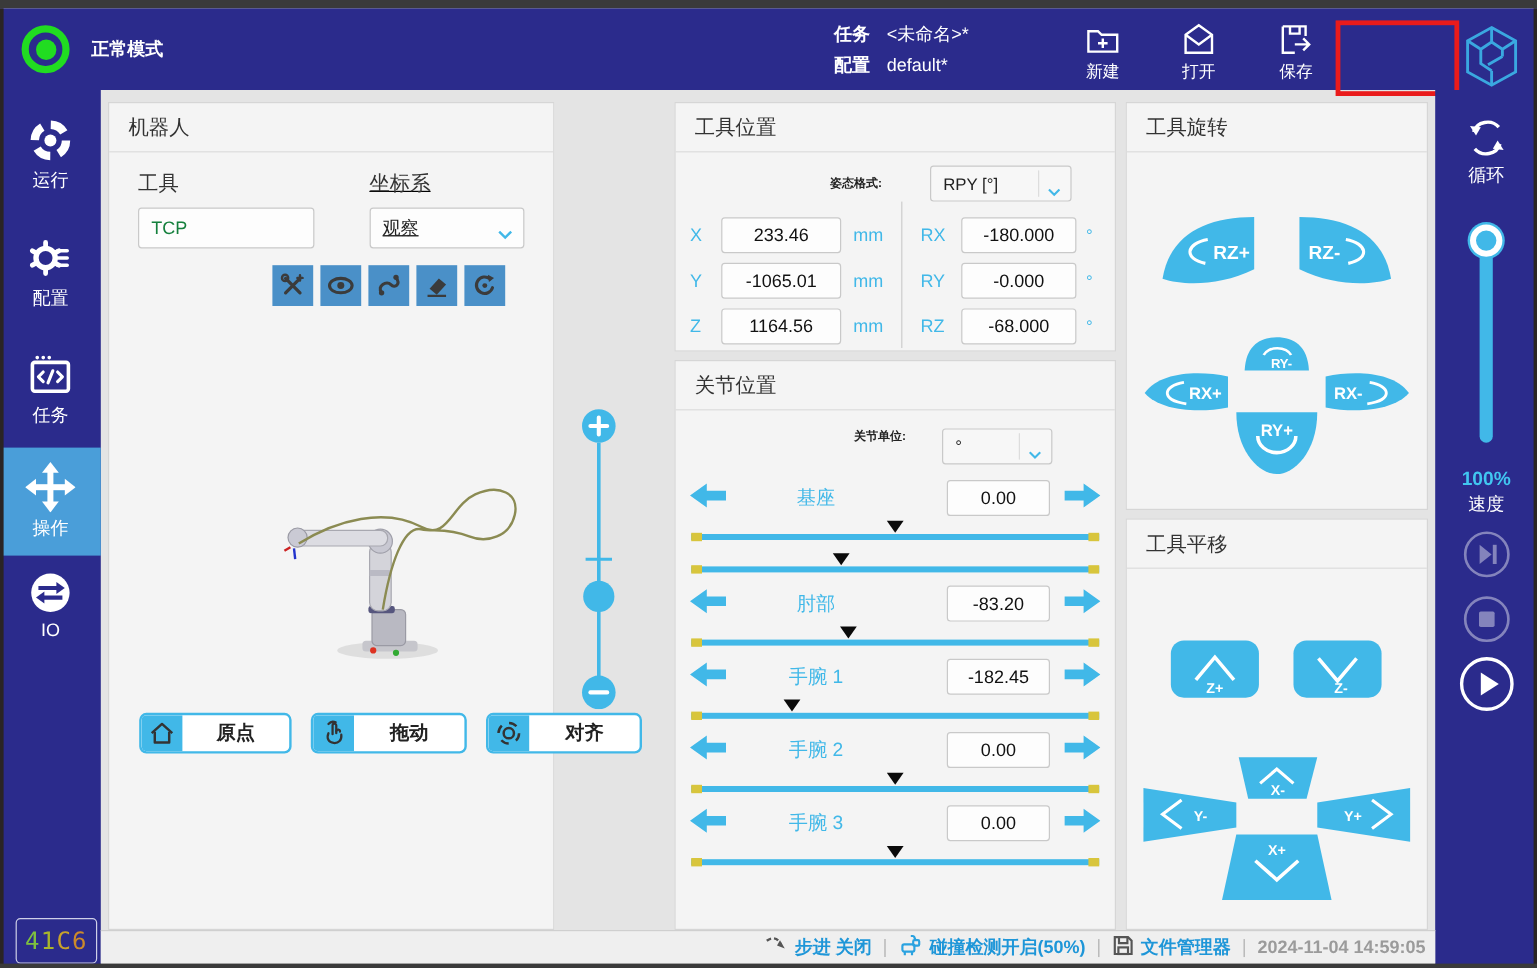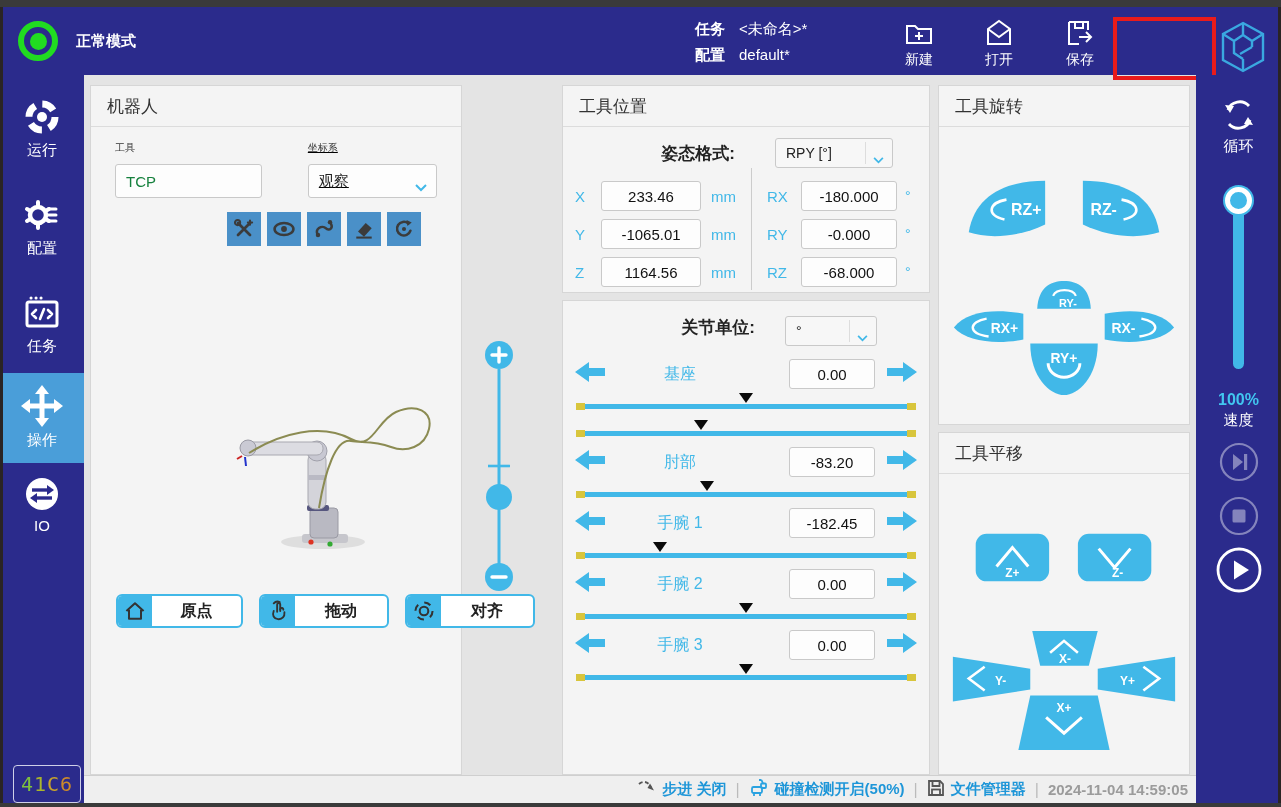--- a/index.html
+++ b/index.html
@@ -50,38 +50,38 @@
   .p-robot{left:90px;top:85px;width:372px;height:690px;}
   .p-tpos{left:562px;top:85px;width:368px;height:208px;}
   .p-joint{left:562px;top:300px;width:368px;height:475px;}
   .p-rot{left:938px;top:85px;width:252px;height:340px;}
   .p-trans{left:938px;top:432px;width:252px;height:343px;}
 
   
   .rp-fields{display:flex;padding:14px 24px 0;}
   .rp-col1{width:200px;}
   .rp-col2{margin-left:46px;width:176px;text-decoration:underline;}
-  .f-label{font-size:10px;color:#333;margin-bottom:9px;}
+  .f-label{font-size:17px;color:#333;margin-bottom:9px;}
   .f-input{width:100%;height:34px;box-sizing:border-box;border:1px solid #c9c9c9;border-radius:3px;background:#fdfdfd;
     font-size:15px;padding:0 10px;color:#15803d;font-family:inherit;}
   .f-select{position:relative;width:100%;height:34px;box-sizing:border-box;border:1px solid #c9c9c9;border-radius:3px;
     background:#fdfdfd;display:flex;align-items:center;padding:0 10px;font-size:15px;color:#222;cursor:pointer;}
   .f-select .chev{position:absolute;right:9px;top:13px;}
   .rp-tools{display:flex;justify-content:flex-end;gap:6px;padding:14px 40px 0 0;}
   .tool-btn{width:34px;height:34px;background:#4a90c8;display:flex;align-items:center;justify-content:center;cursor:pointer;}
   .rp-view{position:absolute;left:10px;top:195px;}
   .rp-actions{position:absolute;left:25px;top:508px;display:flex;gap:16px;}
   .act-btn{display:flex;height:34px;border:2px solid #41b8e8;border-radius:6px;overflow:hidden;background:#fff;cursor:pointer;box-sizing:border-box;}
   .act-ico{width:34px;background:#41b8e8;display:flex;align-items:center;justify-content:center;flex:none;}
   .act-lbl{flex:1;display:flex;align-items:center;justify-content:center;font-size:16px;font-weight:bold;color:#222;}
   .w127{width:127px;} .w130{width:130px;}
 
   
   .fmt-row{display:flex;align-items:center;justify-content:flex-end;gap:40px;padding:11px 36px 5px 0;}
-  .fmt-label{font-size:17px;font-weight:bold;color:#222;}
+  .fmt-label{font-size:10px;font-weight:bold;color:#222;}
   .dd{position:relative;height:30px;box-sizing:border-box;border:1px solid #c9c9c9;border-radius:3px;background:#f7f7f7;
     display:flex;align-items:center;padding:0 26px 0 10px;font-size:14px;color:#222;cursor:pointer;}
   .dd .chev{position:absolute;right:8px;top:12px;}
   .dd::before{content:"";position:absolute;right:26px;top:3px;bottom:3px;width:1px;background:#ddd;}
   .tp-row{display:flex;align-items:center;margin:8px 0 0 12px;}
   .tp-axis{width:26px;color:#41b8e8;font-size:15px;}
   .tp-input{width:100px;height:30px;box-sizing:border-box;border:1px solid #c9c9c9;border-radius:3px;background:#fdfdfd;
     text-align:center;font-size:15px;color:#111;font-family:inherit;}
   .tp-unit{width:42px;padding-left:10px;color:#41b8e8;font-size:15px;box-sizing:content-box;}
   .tp-raxis{width:34px;padding-left:14px;color:#41b8e8;font-size:15px;}
@@ -382,20 +382,21 @@
       <span class="tp-axis">Z</span>
       <input class="tp-input" value="1164.56" style="">
       <span class="tp-unit">mm</span>
       <span class="tp-raxis">RZ</span>
       <input class="tp-rinput" value="-68.000" style="">
       <span class="tp-runit">°</span>
     </div>
   </div>
 
   <div class="panel p-joint">
+    <div class="panel-title">关节位置</div>
     <div class="unit-row">
       <span class="fmt-label">关节单位:</span>
       <div class="dd" style="width:92px;">
         <span>°</span>
         <span class="chev"><svg width="11" height="7" viewBox="0 0 12 8" fill="none" stroke="#41b8e8" stroke-width="2">
               <polyline points="1,1 6,6 11,1"></polyline>
             </svg></span>
       </div>
     </div>
 

